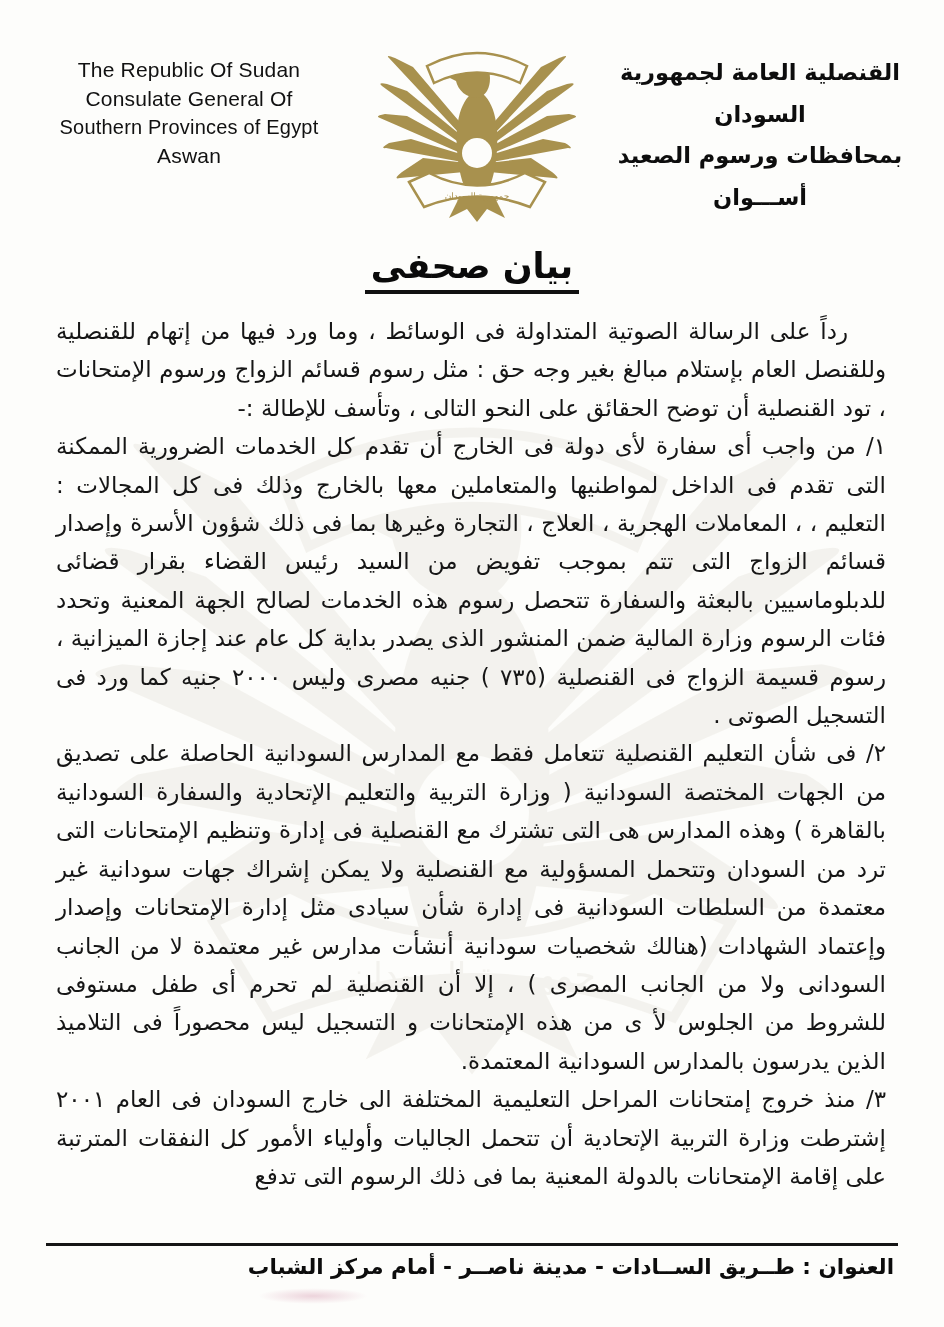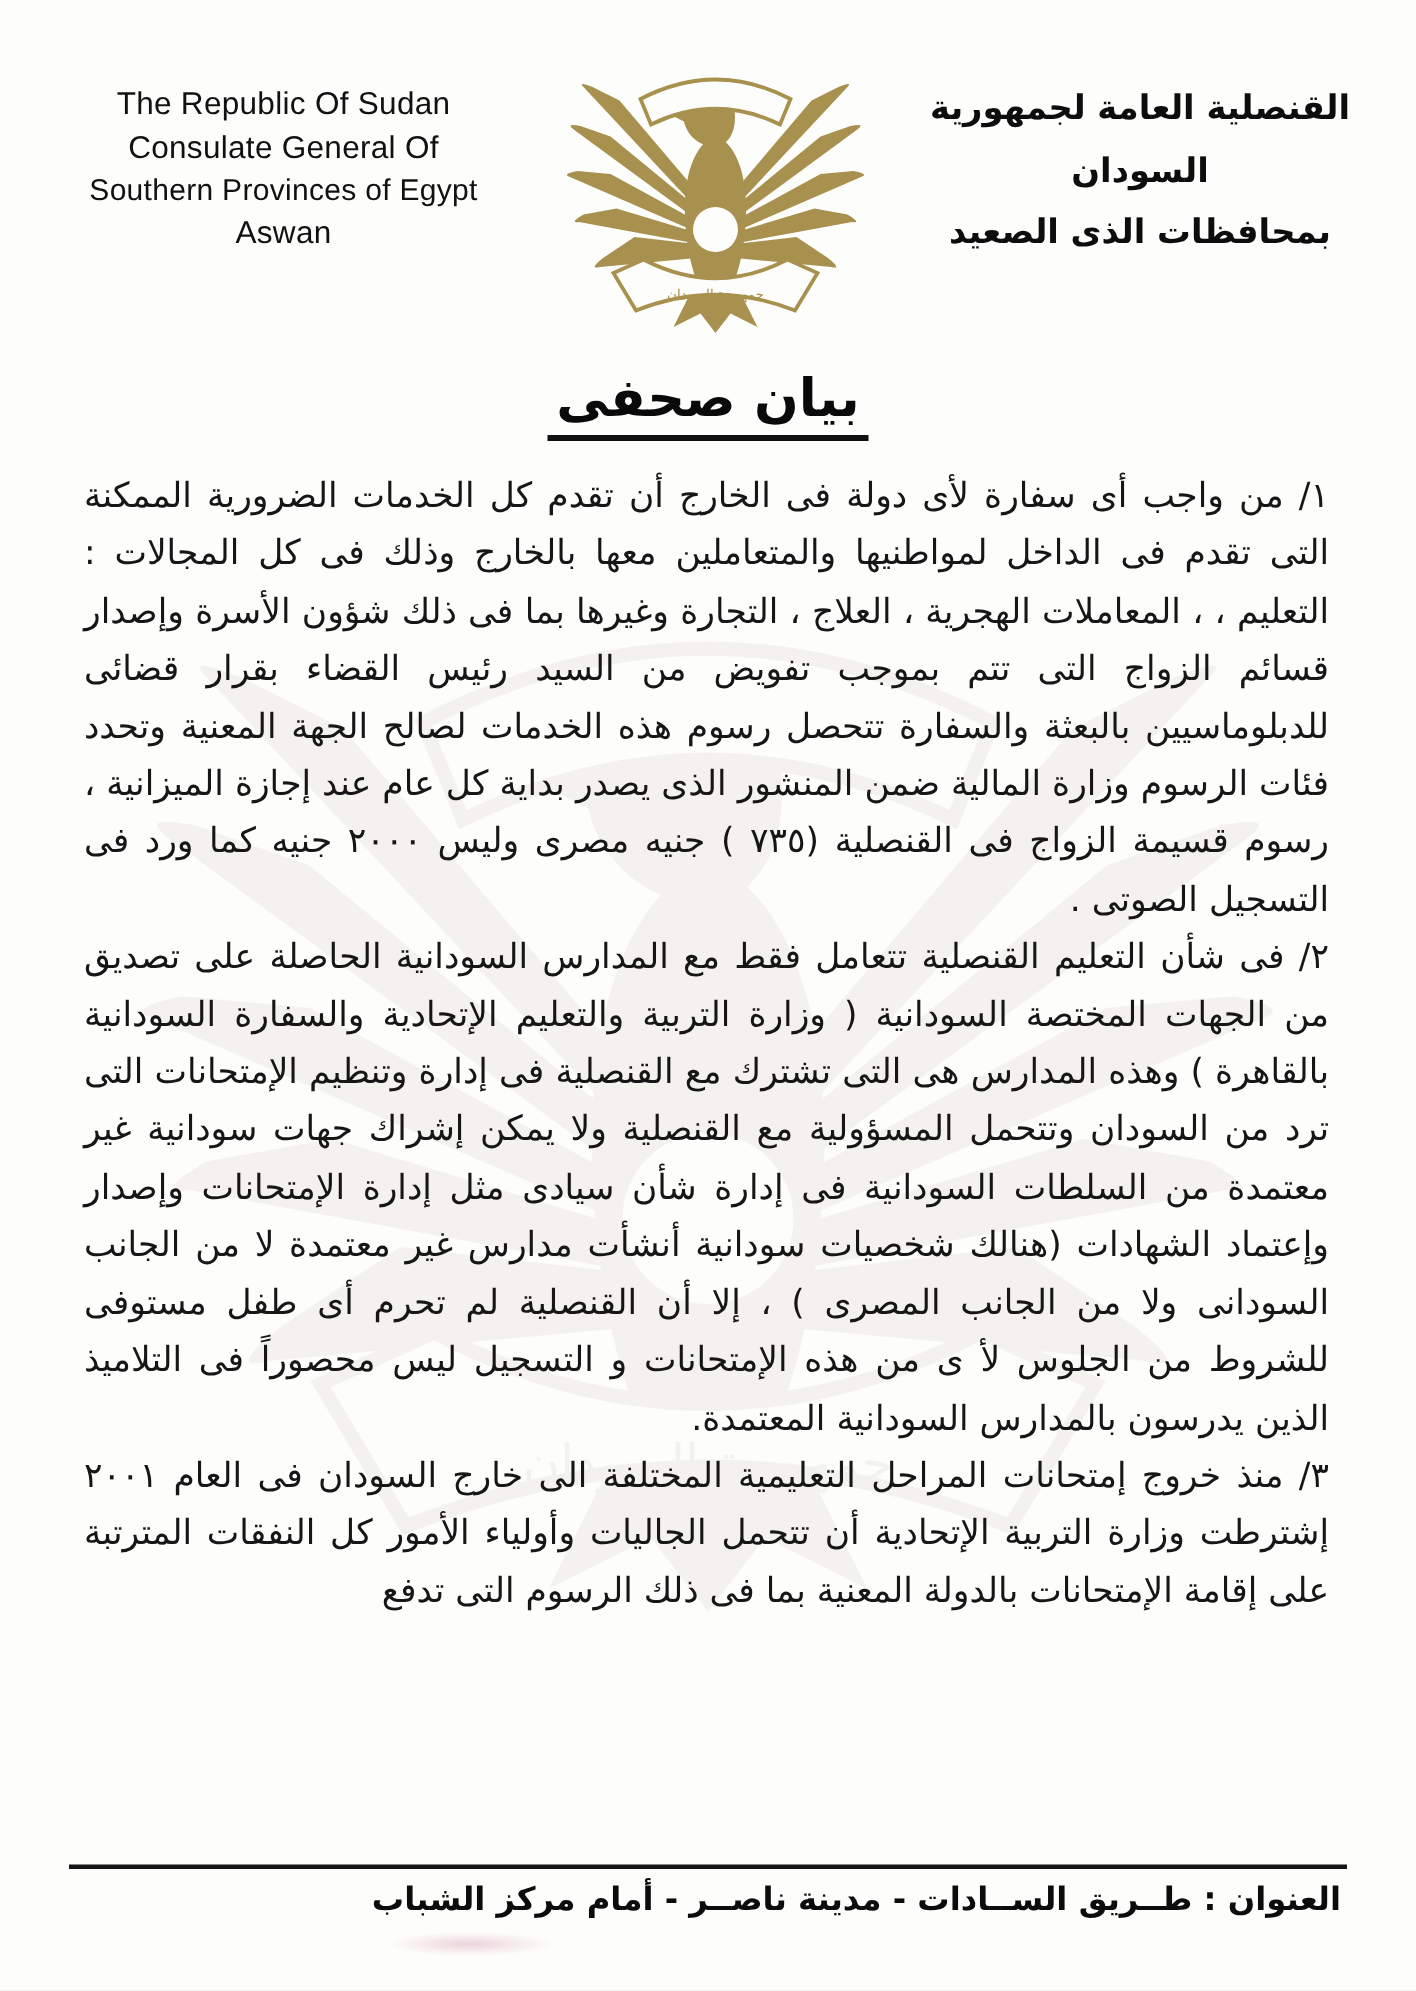--- a/index.html
+++ b/index.html
@@ -118,35 +118,37 @@
           <path d="M50,36 Q100,10 150,36 L143,53 Q100,32 57,53 Z" fill="#fdfdfb" stroke="#a8914e" stroke-width="2.5"></path>
 
           <path d="M32,152 L52,143 Q100,168 148,143 L168,152 L153,177 Q100,156 47,177 Z" fill="#fdfdfb" stroke="#a8914e" stroke-width="2.5"></path>
           <text x="100" y="169" text-anchor="middle" font-size="9" fill="#a8914e">جمهورية السودان</text>
         </g>
       </svg>
     </div>
 
     <div class="hdr-ar">
       <div>القنصلية العامة لجمهورية السودان</div>
-      <div>بمحافظات الذى الصعيد</div>
+      <div>بمحافظات ورسوم الصعيد</div>
+      <div>أســـوان</div>
     </div>
   </div>
 
   <div class="watermark">
     <svg viewBox="0 0 200 200" width="760" height="790">
       <use href="#emblem-art" xlink:href="#emblem-art"></use>
     </svg>
   </div>
 
   <div class="title-wrap">
     <span class="doc-title">بيان صحفى</span>
   </div>
 
   <div class="body-text">
+    <p class="indent">رداً على الرسالة الصوتية المتداولة فى الوسائط ، وما ورد فيها من إتهام للقنصلية وللقنصل العام بإستلام مبالغ بغير وجه حق : مثل رسوم قسائم الزواج ورسوم الإمتحانات ، تود القنصلية أن توضح الحقائق على النحو التالى ، وتأسف للإطالة :-</p>
     <p>١/ من واجب أى سفارة لأى دولة فى الخارج أن تقدم كل الخدمات الضرورية الممكنة التى تقدم فى الداخل لمواطنيها والمتعاملين معها بالخارج وذلك فى كل المجالات : التعليم ، ، المعاملات الهجرية ، العلاج ، التجارة وغيرها بما فى ذلك شؤون الأسرة وإصدار قسائم الزواج التى تتم بموجب تفويض من السيد رئيس القضاء بقرار قضائى للدبلوماسيين بالبعثة والسفارة تتحصل رسوم هذه الخدمات لصالح الجهة المعنية وتحدد فئات الرسوم وزارة المالية ضمن المنشور الذى يصدر بداية كل عام عند إجازة الميزانية ، رسوم قسيمة الزواج فى القنصلية (٧٣٥ ) جنيه مصرى وليس ٢٠٠٠ جنيه كما ورد فى التسجيل الصوتى .</p>
     <p>٢/ فى شأن التعليم القنصلية تتعامل فقط مع المدارس السودانية الحاصلة على تصديق من الجهات المختصة السودانية ( وزارة التربية والتعليم الإتحادية والسفارة السودانية بالقاهرة ) وهذه المدارس هى التى تشترك مع القنصلية فى إدارة وتنظيم الإمتحانات التى ترد من السودان وتتحمل المسؤولية مع القنصلية ولا يمكن إشراك جهات سودانية غير معتمدة من السلطات السودانية فى إدارة شأن سيادى مثل إدارة الإمتحانات وإصدار وإعتماد الشهادات (هنالك شخصيات سودانية أنشأت مدارس غير معتمدة لا من الجانب السودانى ولا من الجانب المصرى ) ، إلا أن القنصلية لم تحرم أى طفل مستوفى للشروط من الجلوس لأ ى من هذه الإمتحانات و التسجيل ليس محصوراً فى التلاميذ الذين يدرسون بالمدارس السودانية المعتمدة.</p>
     <p>٣/ منذ خروج إمتحانات المراحل التعليمية المختلفة الى خارج السودان فى العام ٢٠٠١ إشترطت وزارة التربية الإتحادية أن تتحمل الجاليات وأولياء الأمور كل النفقات المترتبة على إقامة الإمتحانات بالدولة المعنية بما فى ذلك الرسوم التى تدفع</p>
   </div>
 
   <div class="footer">
     <div class="footer-rule"></div>
     <div class="footer-line">
       <span>العنوان : طــريق الســادات - مدينة ناصــر - أمام مركز الشباب</span>
     </div>

